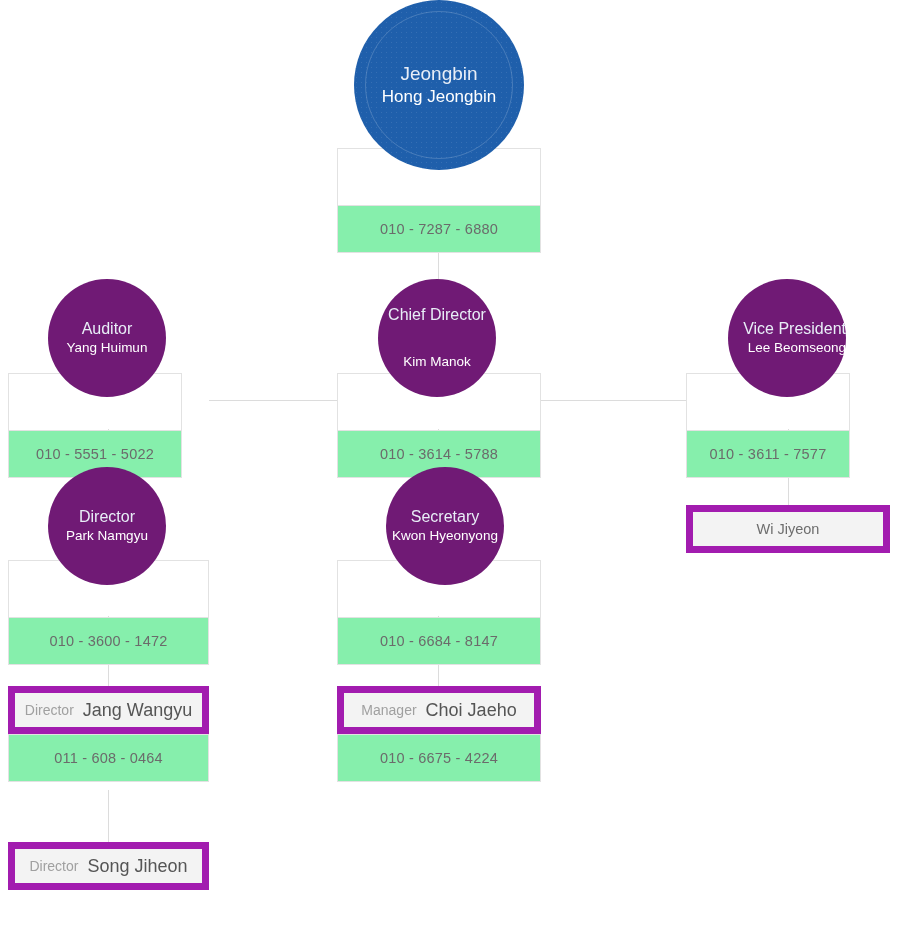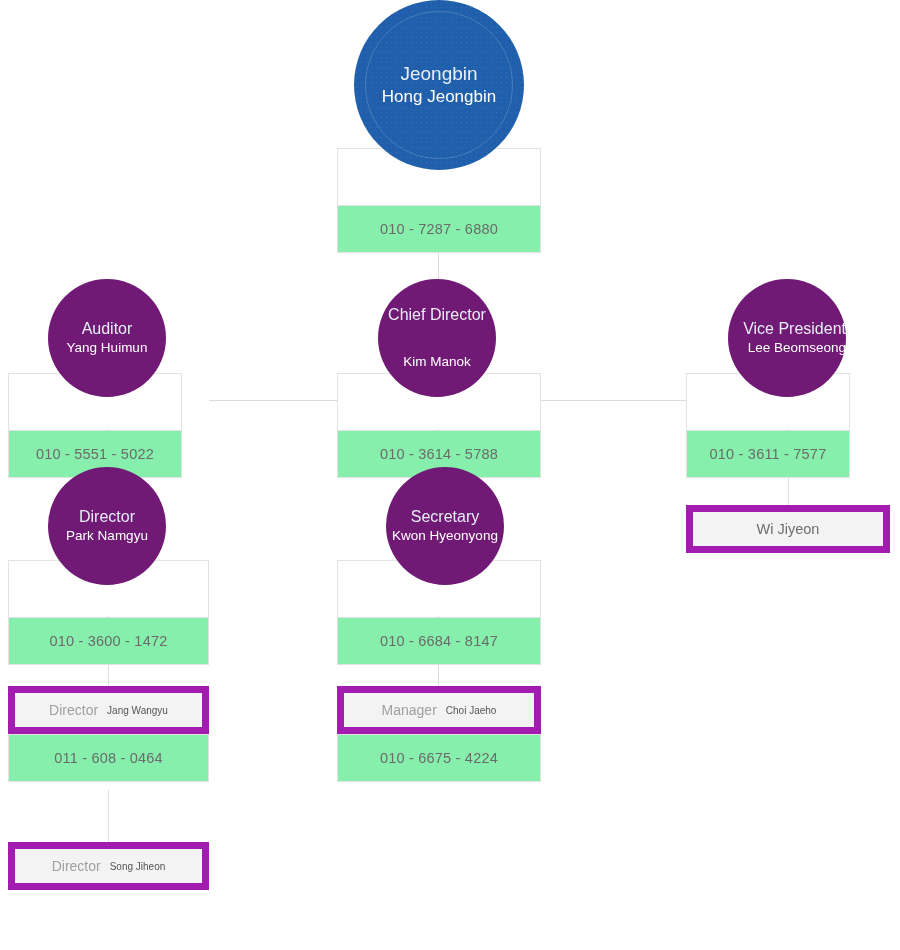--- a/index.html
+++ b/index.html
@@ -63,21 +63,21 @@
     height: 57px;
   }
 
   .role {
     color: #a0a0a0;
     font-size: 14px;
     margin-right: 9px;
   }
   .pname {
     color: #555555;
-    font-size: 10px;
+    font-size: 18px;
   }
   .soloname {
     color: #6d6d6d;
     font-size: 14.5px;
   }
 
   
   .circle {
     position: absolute;
     border-radius: 50%;

